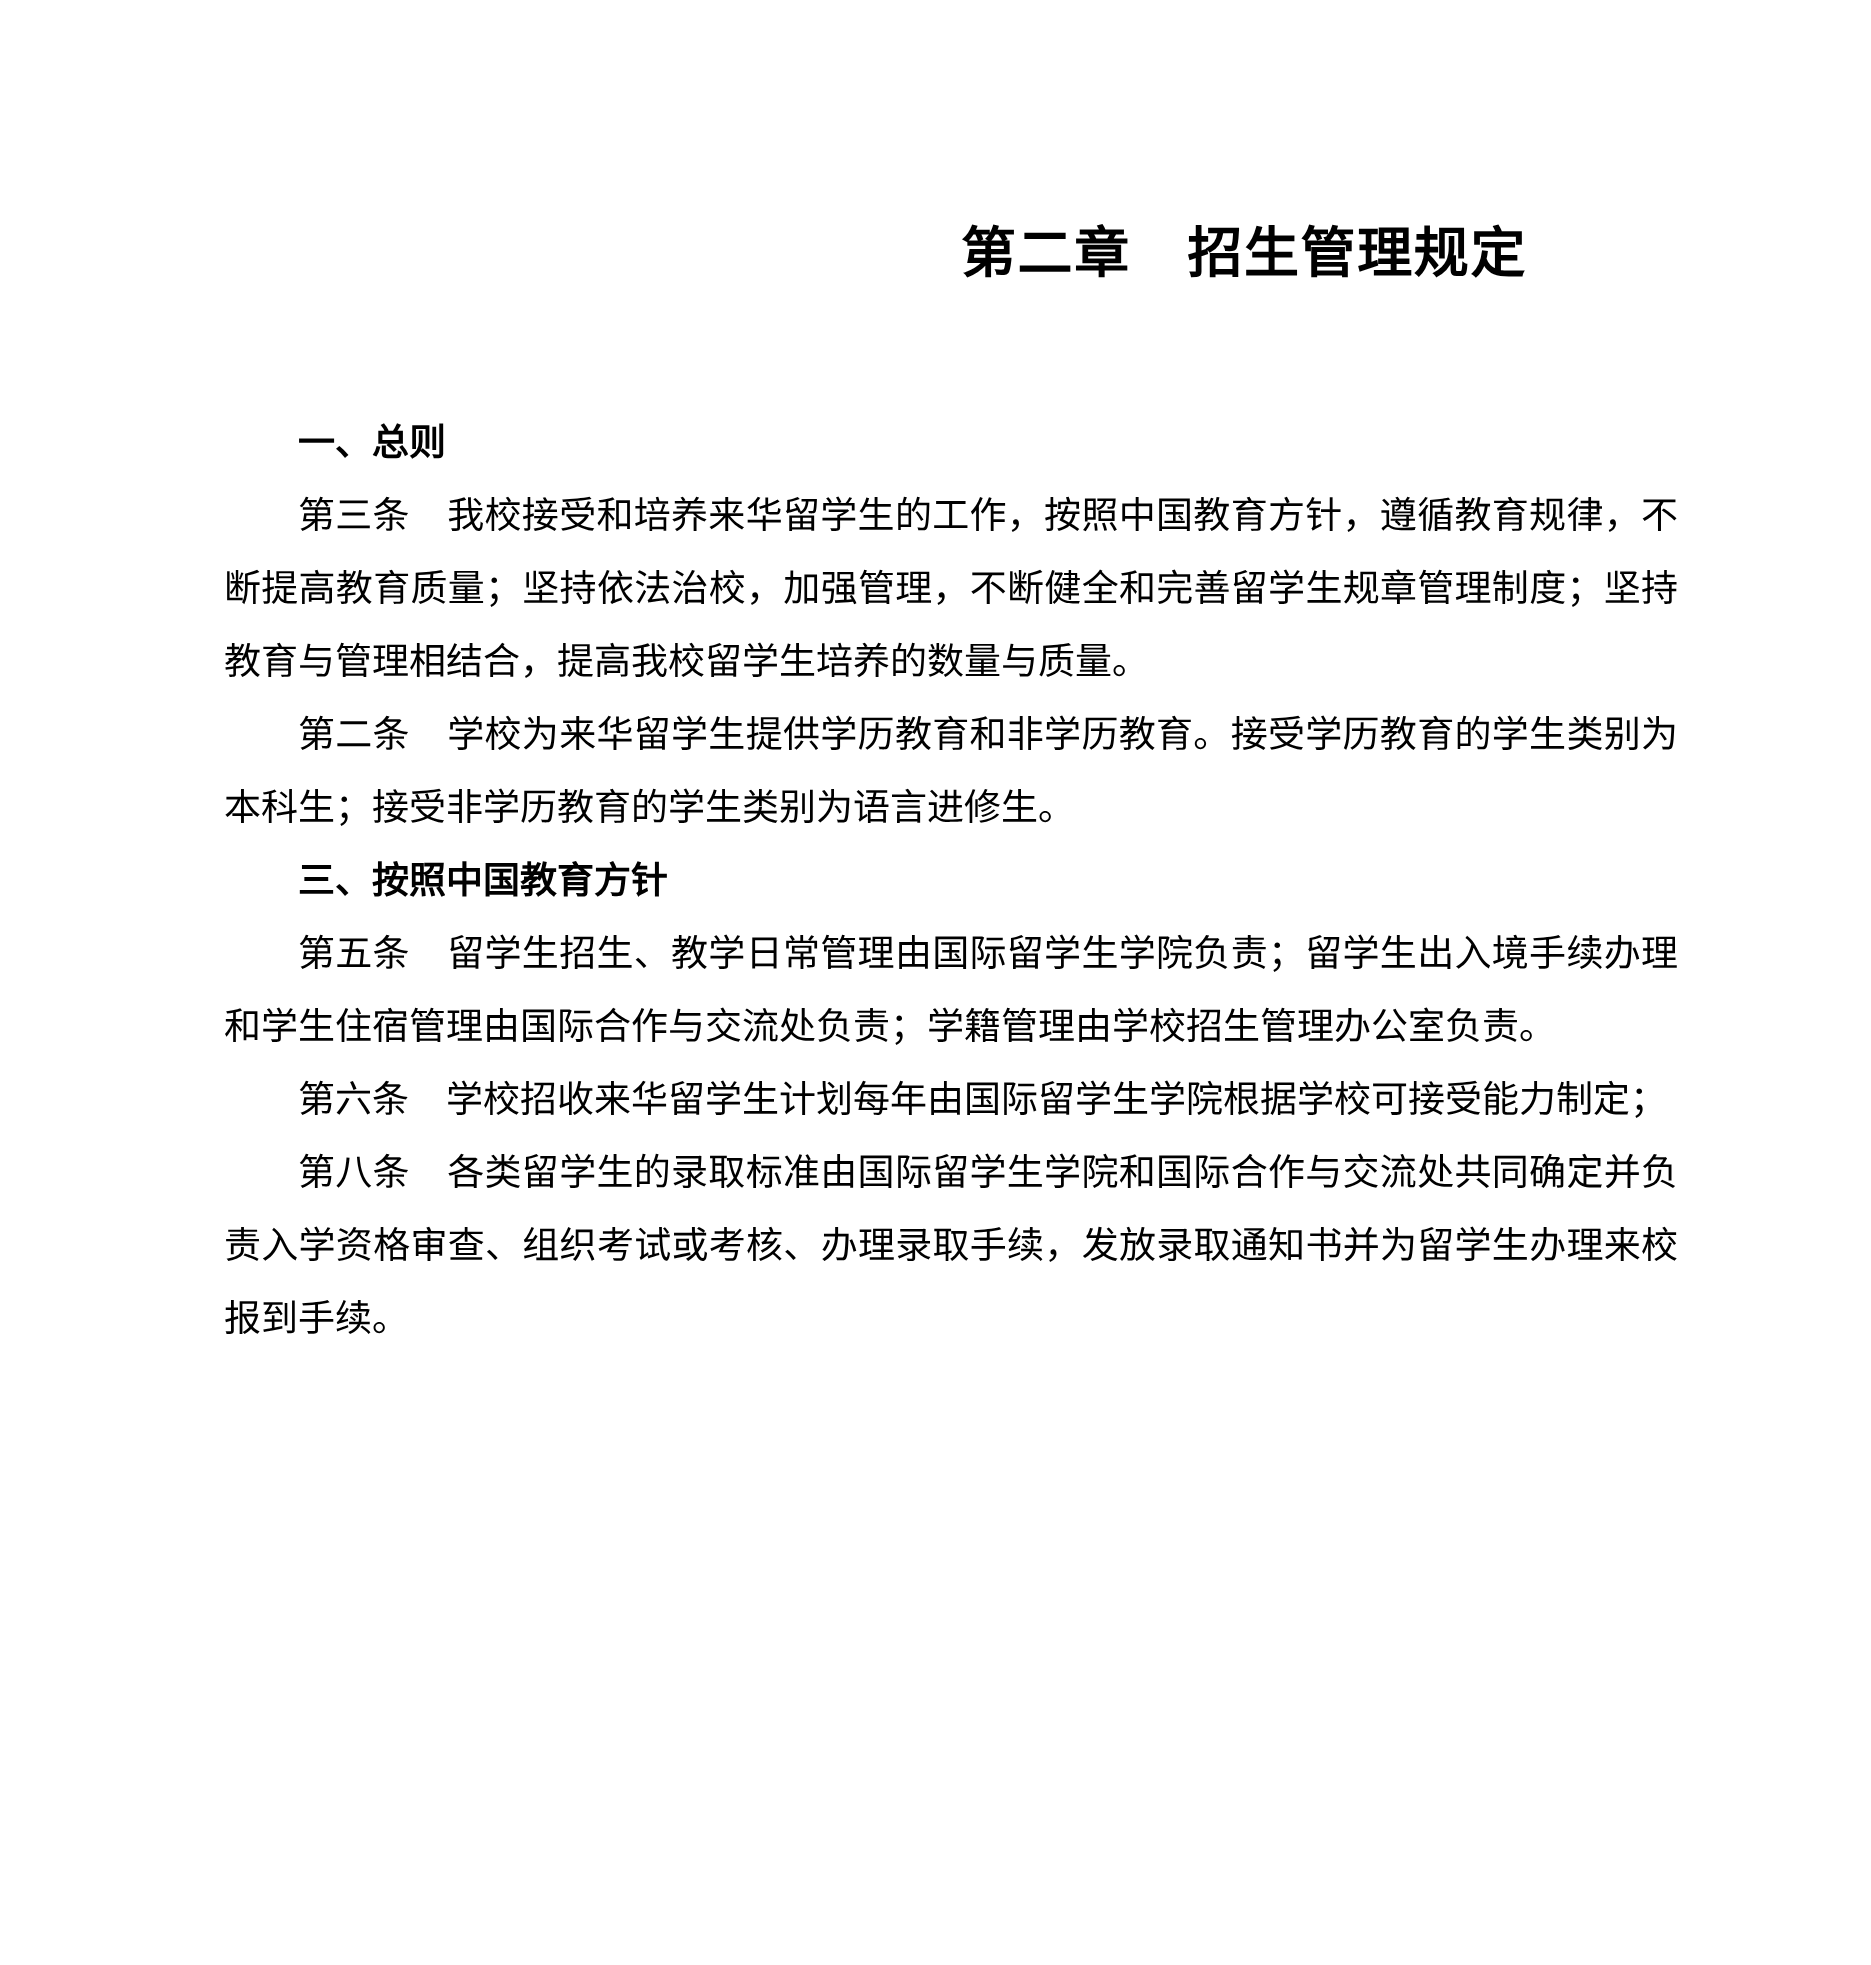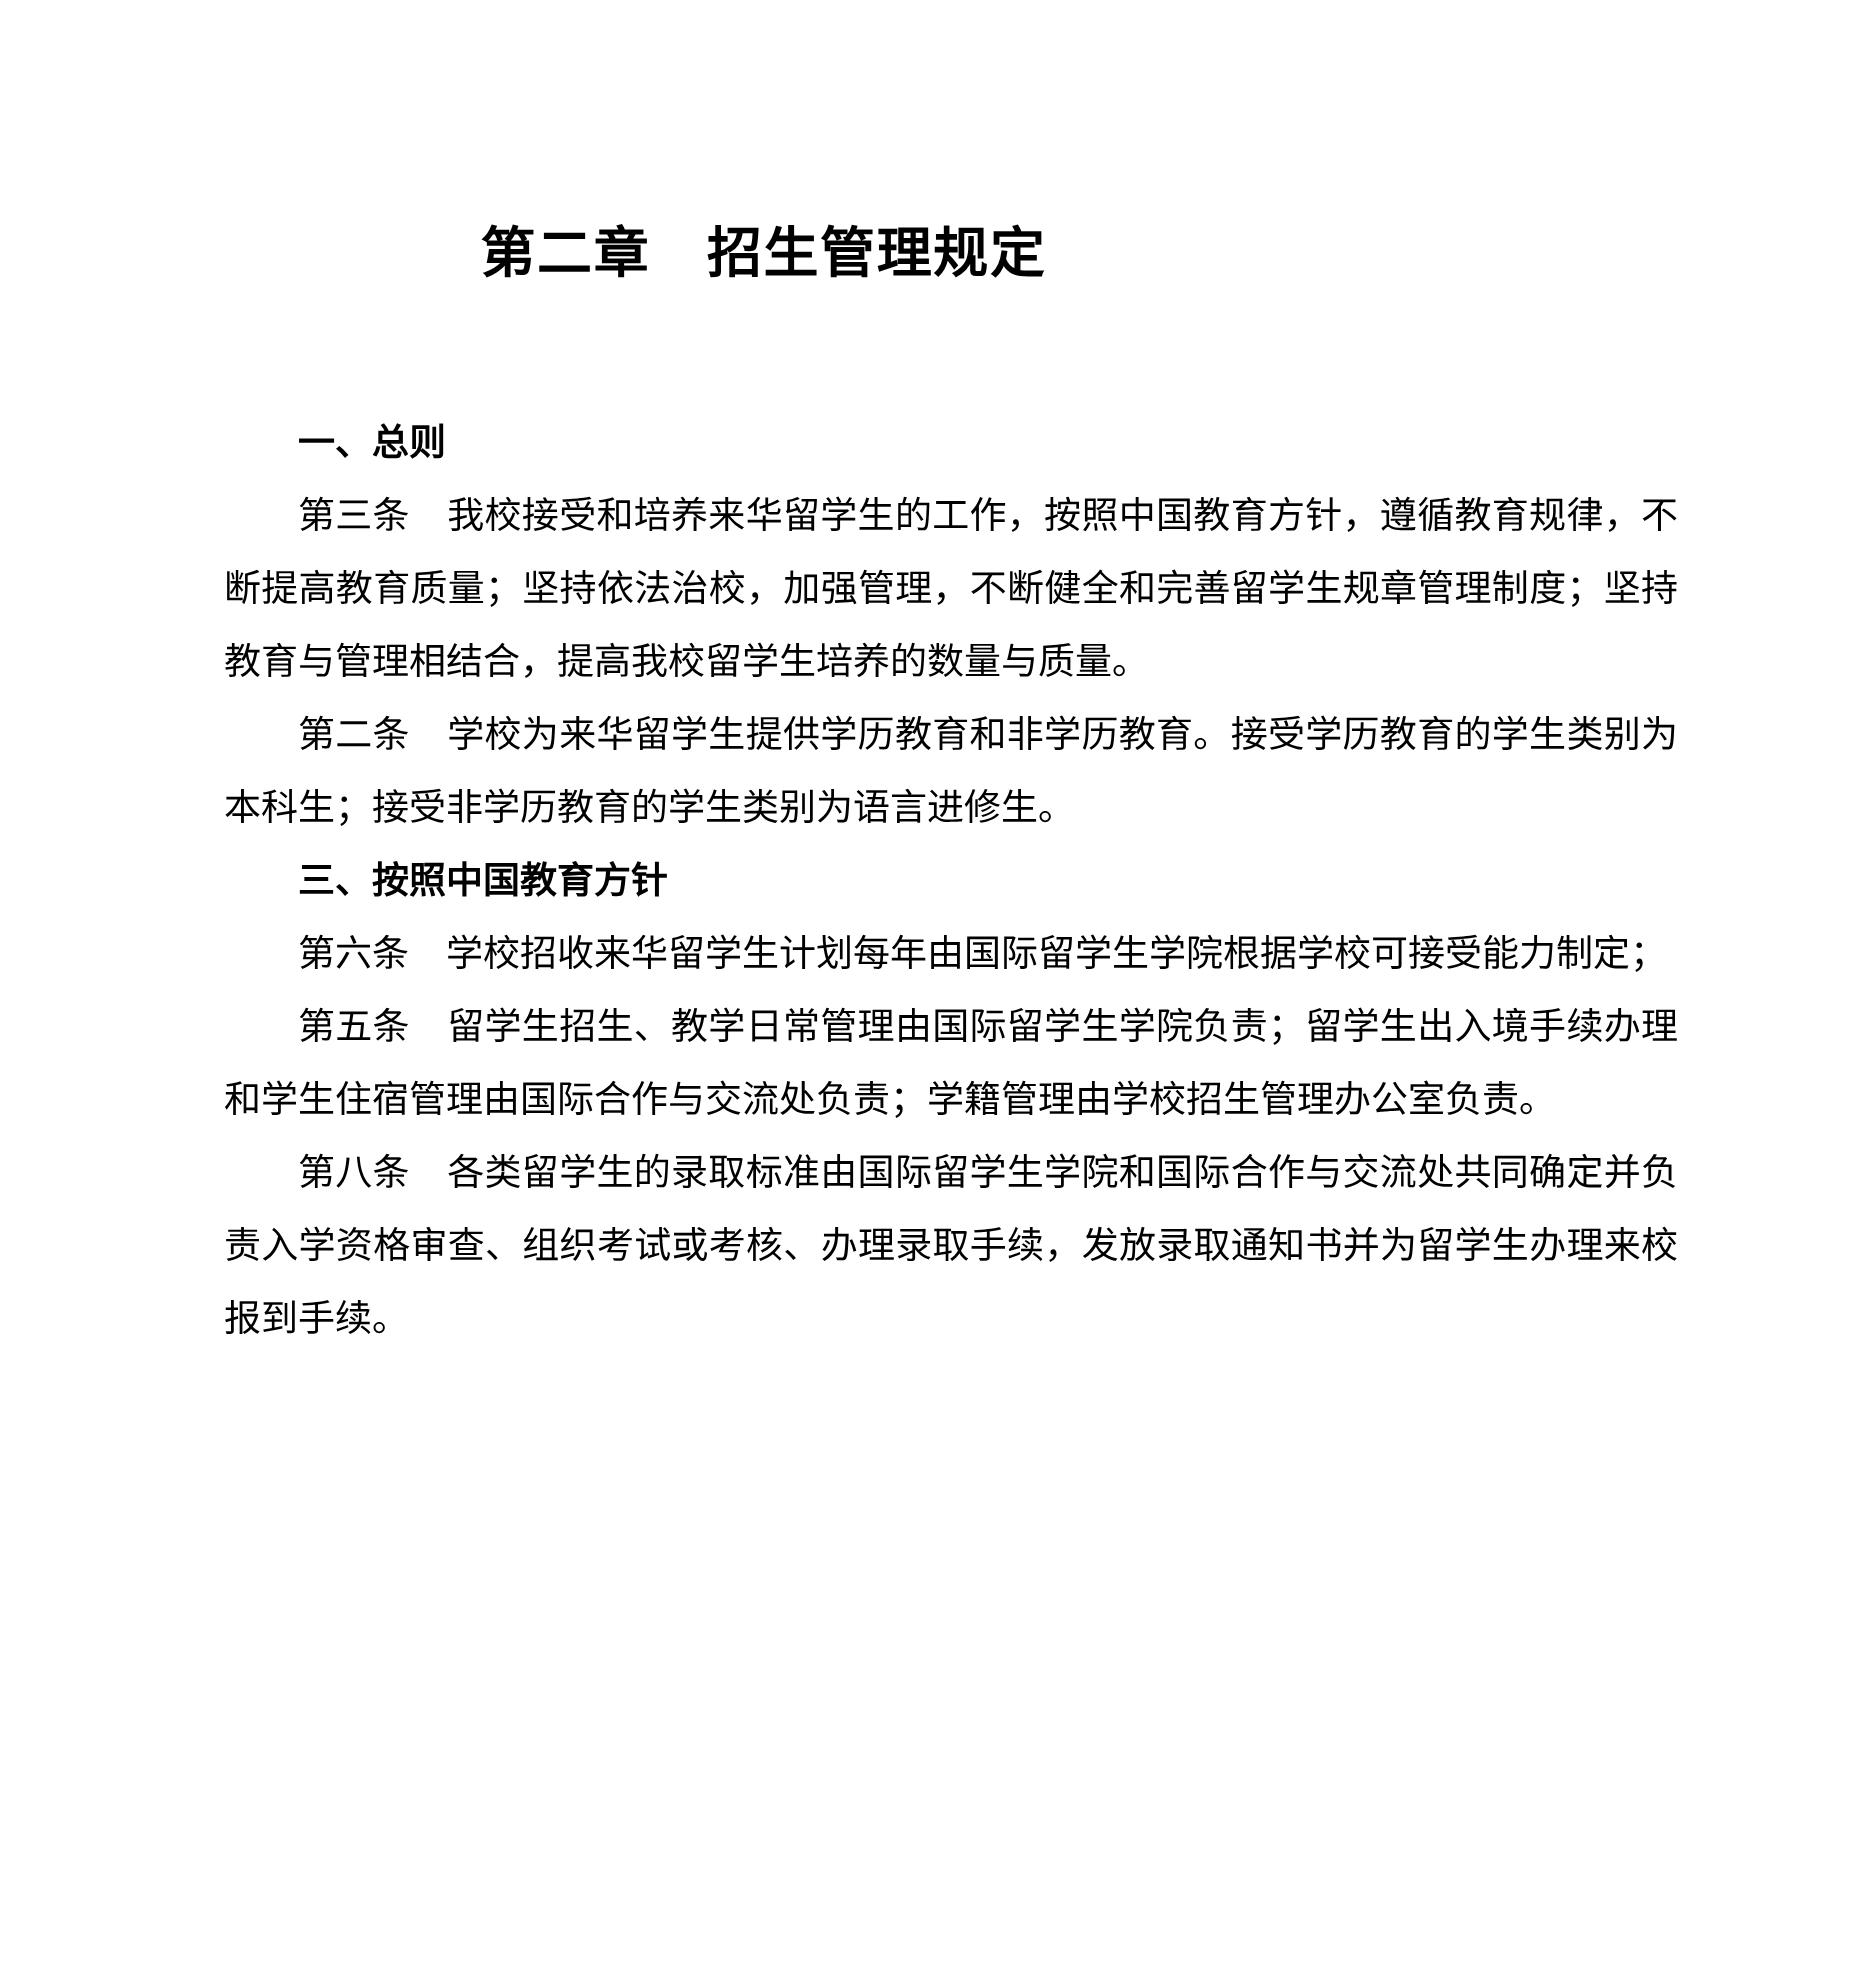--- a/index.html
+++ b/index.html
@@ -15,21 +15,21 @@
   .doc-page {
     position: absolute;
     inset: 0;
     background: #ffffff;
   }
   .doc-title {
     position: absolute;
     top: 226px;
     left: 0;
     width: 1527px;
-    text-align: center;
+    text-align: right;
     font-size: 55px;
     line-height: 1.0;
     font-weight: 700;
     letter-spacing: 1.6px;
     white-space: nowrap;
   }
   .doc-body {
     position: absolute;
     left: 224px;
     top: 406px;
@@ -55,19 +55,19 @@
   <h1 class="doc-title">第二章　招生管理规定</h1>
 
   <div class="doc-body">
 
     <p class="heading">一、总则</p>
 
     <p>第三条　我校接受和培养来华留学生的工作，按照中国教育方针，遵循教育规律，不断提高教育质量；坚持依法治校，加强管理，不断健全和完善留学生规章管理制度；坚持教育与管理相结合，提高我校留学生培养的数量与质量。</p>
     <p>第二条　学校为来华留学生提供学历教育和非学历教育。接受学历教育的学生类别为本科生；接受非学历教育的学生类别为语言进修生。</p>
 
     <p class="heading">三、按照中国教育方针</p>
+    <p>第五条　留学生招生、教学日常管理由国际留学生学院负责；留学生出入境手续办理和学生住宿管理由国际合作与交流处负责；学籍管理由学校招生管理办公室负责。</p>
     <p>第六条　学校招收来华留学生计划每年由国际留学生学院根据学校可接受能力制定；</p>
-    <p>第五条　留学生招生、教学日常管理由国际留学生学院负责；留学生出入境手续办理和学生住宿管理由国际合作与交流处负责；学籍管理由学校招生管理办公室负责。</p>
     <p>第八条　各类留学生的录取标准由国际留学生学院和国际合作与交流处共同确定并负责入学资格审查、组织考试或考核、办理录取手续，发放录取通知书并为留学生办理来校报到手续。</p>
 
   </div>
 </div>
 
 
 </body></html>

